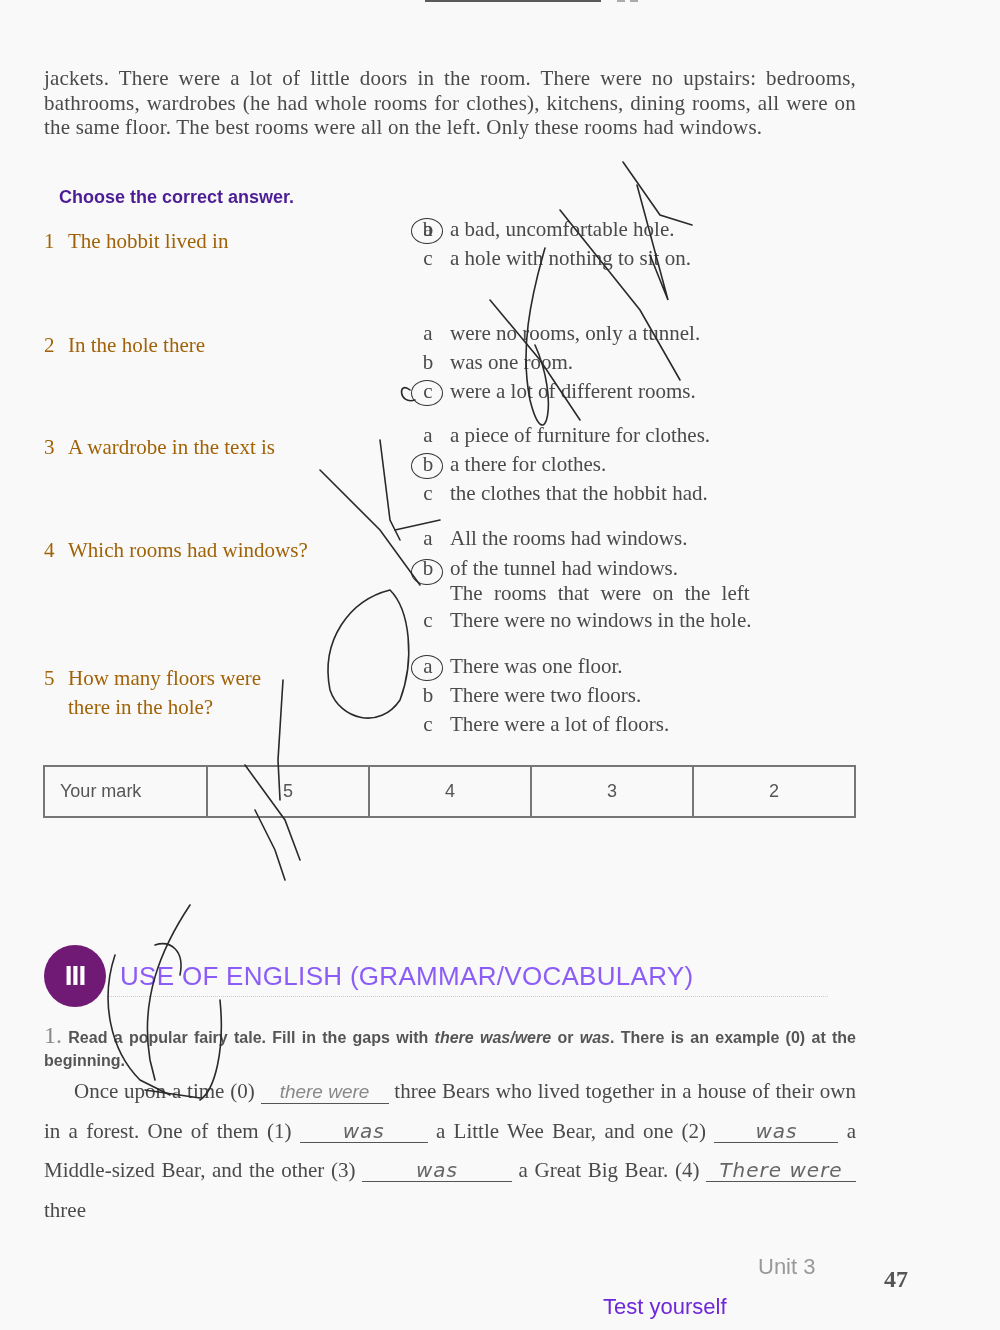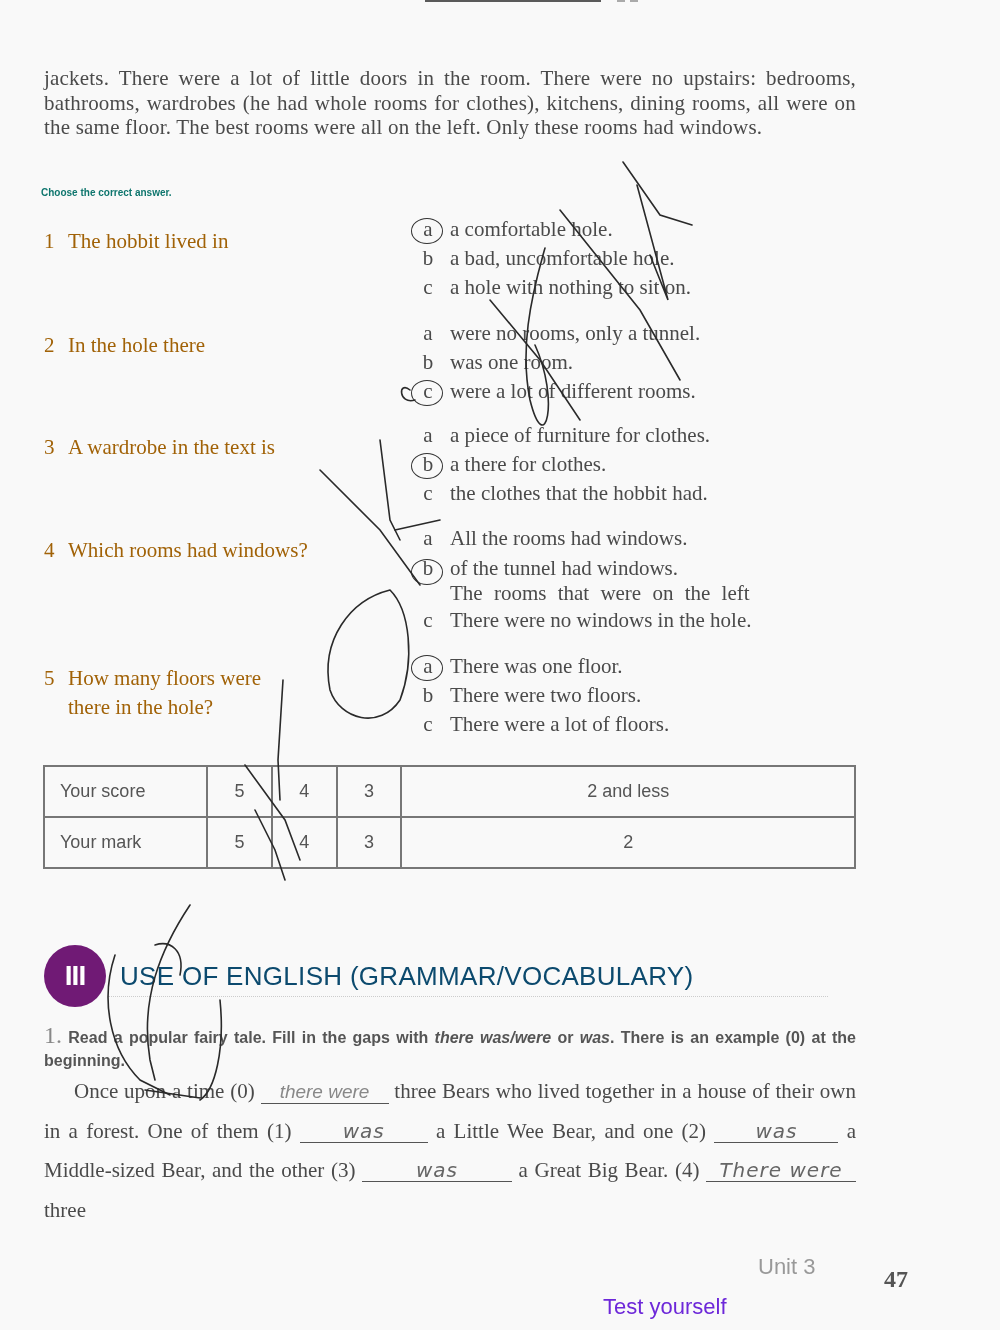--- a/index.html
+++ b/index.html
@@ -9,22 +9,22 @@
     font-family: "DejaVu Serif", "Liberation Serif", serif;
   }
   .topbar { position: absolute; left: 425px; top: 0; width: 176px; height: 2px; background: #5a5a5a; }
   .topdash { position: absolute; top: 0; height: 2px; width: 8px; background: #aaa; }
   .para {
     position: absolute; left: 44px; top: 66px; width: 812px;
     font-size: 21px; line-height: 24.5px; text-align: justify; letter-spacing: 0.2px;
     font-family: "Liberation Serif", serif; color: #4a4a4a;
   }
   .instr {
-    position: absolute; left: 41px; top: 187px;
-    font-family: "Liberation Sans", sans-serif; font-weight: bold; font-size: 10px; color: #0f766e;
+    position: absolute; left: 59px; top: 187px;
+    font-family: "Liberation Sans", sans-serif; font-weight: bold; font-size: 18px; color: #4c1d95;
   }
   .q { position: absolute; left: 44px; font-family: Liberation Serif, serif; font-size: 21px; color: #a16207; margin-top: 12px; }
   .q .num { display: inline-block; width: 24px; }
   .q .qline { display: block; line-height: 29px; }
   .q .qcont { padding-left: 24px; }
   .opts { position: absolute; left: 420px; font-family: "Liberation Serif", serif; font-size: 21px; color: #4a4a4a; }
   .opt { position: relative; line-height: 29px; padding-left: 30px; white-space: nowrap; }
   .opt .letter { position: absolute; left: 0; top: 0; width: 16px; text-align: center; }
   .opt .letter.circled::before {
     content: ""; position: absolute; left: -9px; top: 3px; width: 30px; height: 24px;
@@ -37,21 +37,21 @@
   }
   table.score td { border: 2px solid #777; height: 49px; text-align: center; padding: 0; }
   table.score td.lbl { text-align: left; padding-left: 15px; width: 146px; }
   .section-head { position: absolute; left: 44px; top: 945px; display: flex; align-items: center; }
   .roman {
     width: 62px; height: 62px; border-radius: 50%; background: #701a75; color: #fff;
     font-family: "Liberation Sans", sans-serif; font-weight: bold; font-size: 28px;
     display: flex; align-items: center; justify-content: center; letter-spacing: -1px;
   }
   .section-title {
-    margin-left: 14px; font-family: "Liberation Sans", sans-serif; font-size: 26px; color: #0c4a6e;
+    margin-left: 14px; font-family: "Liberation Sans", sans-serif; font-size: 26px; color: #8b5cf6;
     letter-spacing: 0.3px;
   }
   .dotline { position: absolute; left: 108px; top: 996px; width: 720px; border-top: 1px dotted #ccc; }
   .task {
     position: absolute; left: 44px; top: 1024px; width: 812px;
     font-family: "Liberation Sans", sans-serif; font-weight: bold; font-size: 16px; line-height: 23px;
     color: #555; text-align: justify;
   }
   .task .tnum { font-family: "Liberation Serif", serif; font-weight: normal; font-size: 24px; color: #888; }
   .task em { font-style: italic; }
@@ -82,21 +82,20 @@
 <p class="para" style="margin:0">jackets. There were a lot of little doors in the room. There were no upstairs: bedrooms, bathrooms, wardrobes (he had whole rooms for clothes), kitchens, dining rooms, all were on the same floor. The best rooms were all on the left. Only these rooms had windows.</p>
 
 <div class="instr">Choose the correct answer.</div>
 
 <div class="q" style="top:215px">
   <span class="qline"><span class="num">1</span><span>The hobbit lived in</span></span>
 </div>
 <div class="opts" style="top:215px">
   <div class="opt">
       <span class="letter circled">a</span>
-      <span class="cont">a comfortable hole.</span>
     </div>
   <div class="opt">
       <span class="letter">b</span>
       <span class="cont">a bad, uncomfortable hole.</span>
     </div>
   <div class="opt">
       <span class="letter">c</span>
       <span class="cont">a hole with nothing to sit on.</span>
     </div>
 </div>
@@ -170,27 +169,20 @@
       <span class="cont">There were two floors.</span>
     </div>
   <div class="opt">
       <span class="letter">c</span>
       <span class="cont">There were a lot of floors.</span>
     </div>
 </div>
 
 <table class="score">
   <tbody>
-      <tr>
-    <td class="lbl">Your score</td>
-    <td>5</td>
-    <td>4</td>
-    <td>3</td>
-    <td>2 and less</td>
-  </tr>
   <tr>
     <td class="lbl">Your mark</td>
     <td>5</td>
     <td>4</td>
     <td>3</td>
     <td>2</td>
   </tr>
 </tbody>
   </table>
 

